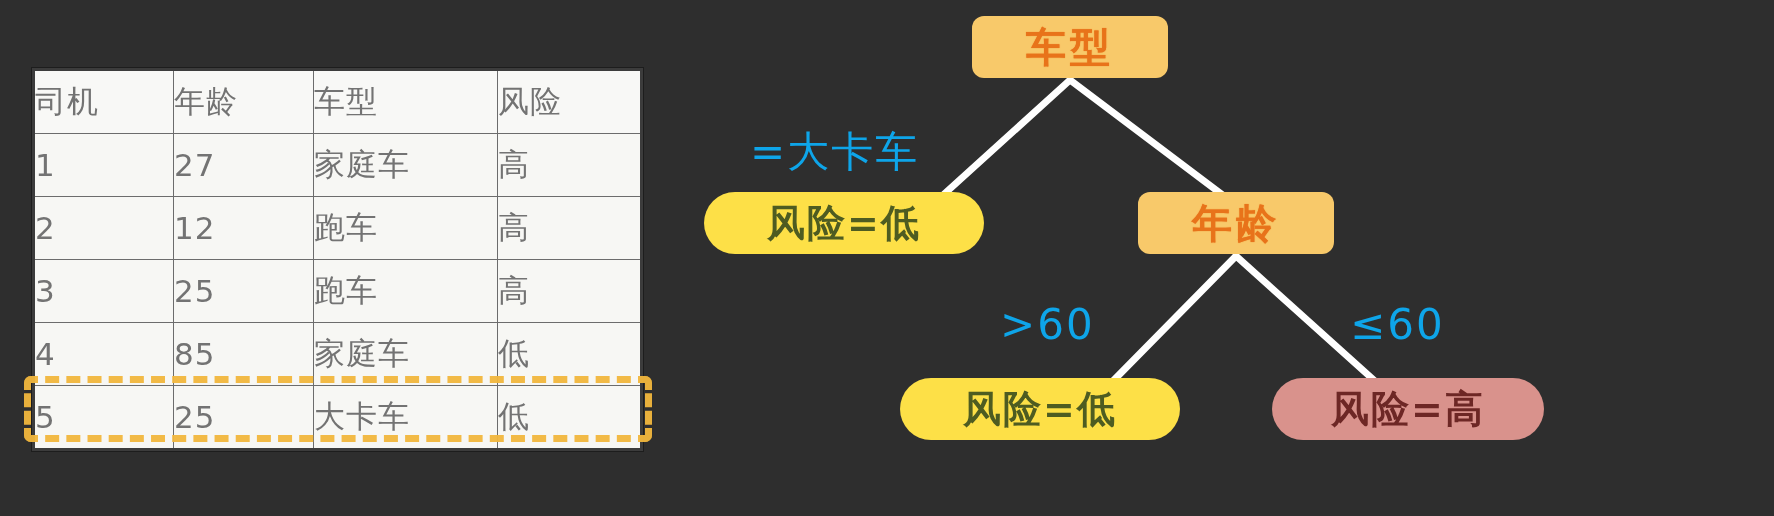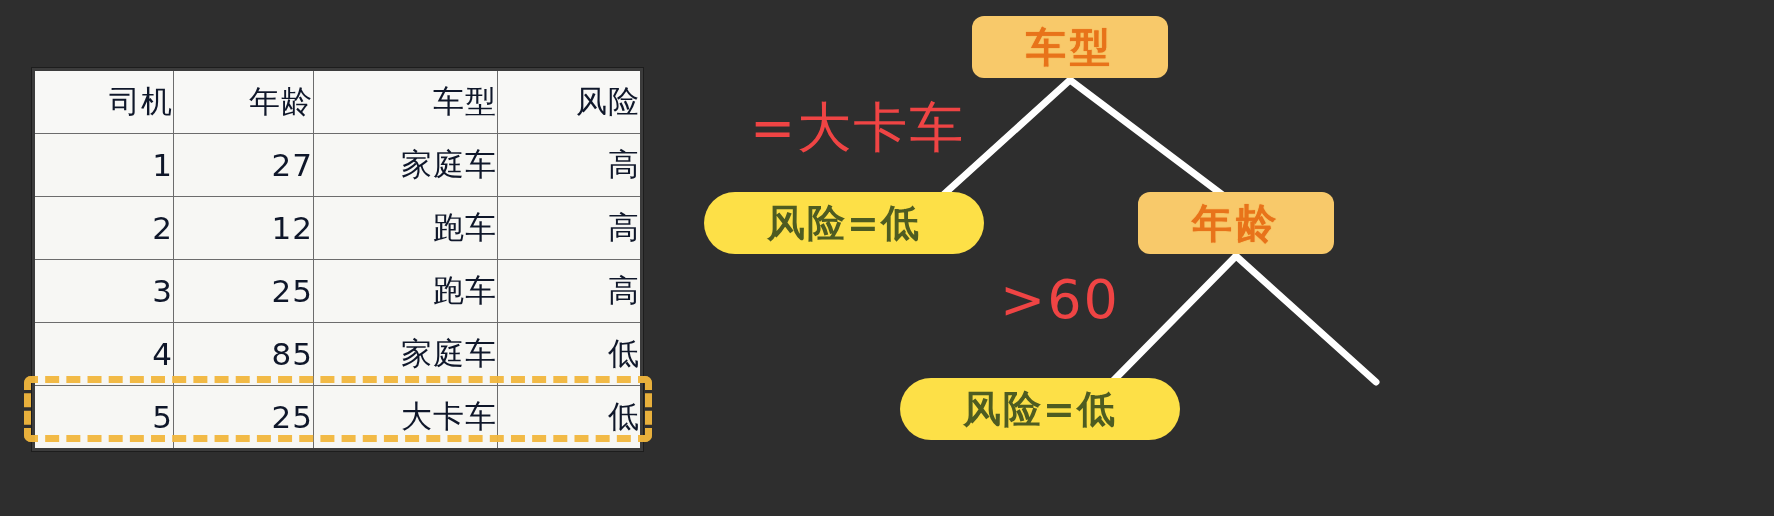--- a/index.html
+++ b/index.html
@@ -30,23 +30,23 @@
     border-collapse: collapse;
     width: 608px;
     height: 372px;
     background: #f7f7f4;
     table-layout: fixed;
     border: 3px solid #3c3c3c;
     box-shadow: 0 0 0 1px #1d1d1d;
   }
   table.data-table td {
     border: 1.5px solid #6c6c6c;
-    text-align: right;
+    text-align: left;
     vertical-align: middle;
-    color: #0f172a;
+    color: #737373;
     font-size: 31px;
     font-family: "DejaVu Sans", "Liberation Sans", sans-serif;
     letter-spacing: 1px;
     background: #f7f7f4;
     padding: 0;
     height: 62px;
   }
   table.data-table tr.hdr td {
     font-size: 31px;
     background: #f8f8f6;
@@ -112,26 +112,27 @@
   .node.leaf-high {
     background: #d9928c;
     color: #6d2725;
     border-radius: 34px;
     font-size: 38px;
     letter-spacing: 2px;
     font-weight: 600;
   }
   .edge-label {
     position: absolute;
-    color: #ef4444;
-    font-size: 54px;
+    color: #0ea5e9;
+    font-size: 42px;
     letter-spacing: 2px;
     white-space: nowrap;
     font-family: "DejaVu Sans", "Liberation Sans", sans-serif;
     font-weight: 400;
+    margin-top: 32px;
   }
 
   
   #node-root      { left: 312px; top: 16px;  width: 196px; height: 62px; }
   #node-age       { left: 478px; top: 192px; width: 196px; height: 62px; }
   #leaf-left      { left: 44px;  top: 192px; width: 280px; height: 62px; }
   #leaf-mid       { left: 240px; top: 378px; width: 280px; height: 62px; }
   #leaf-right     { left: 612px; top: 378px; width: 272px; height: 62px; }
 
   #lbl-eq    { left: 90px;  top: 92px;  }
@@ -208,19 +209,21 @@
     </svg>
 
     <div class="node decision" id="node-root">车型</div>
 
     <div class="node decision" id="node-age">年龄</div>
 
     <div class="node leaf-low" id="leaf-left">风险=低</div>
 
     <div class="node leaf-low" id="leaf-mid">风险=低</div>
 
+    <div class="node leaf-high" id="leaf-right">风险=高</div>
 
     <div class="edge-label" id="lbl-eq">=大卡车</div>
     <div class="edge-label" id="lbl-gt">&gt;60</div>
+    <div class="edge-label" id="lbl-lte">≤60</div>
 
   </div>
 
 </div>
 
 </body></html>

